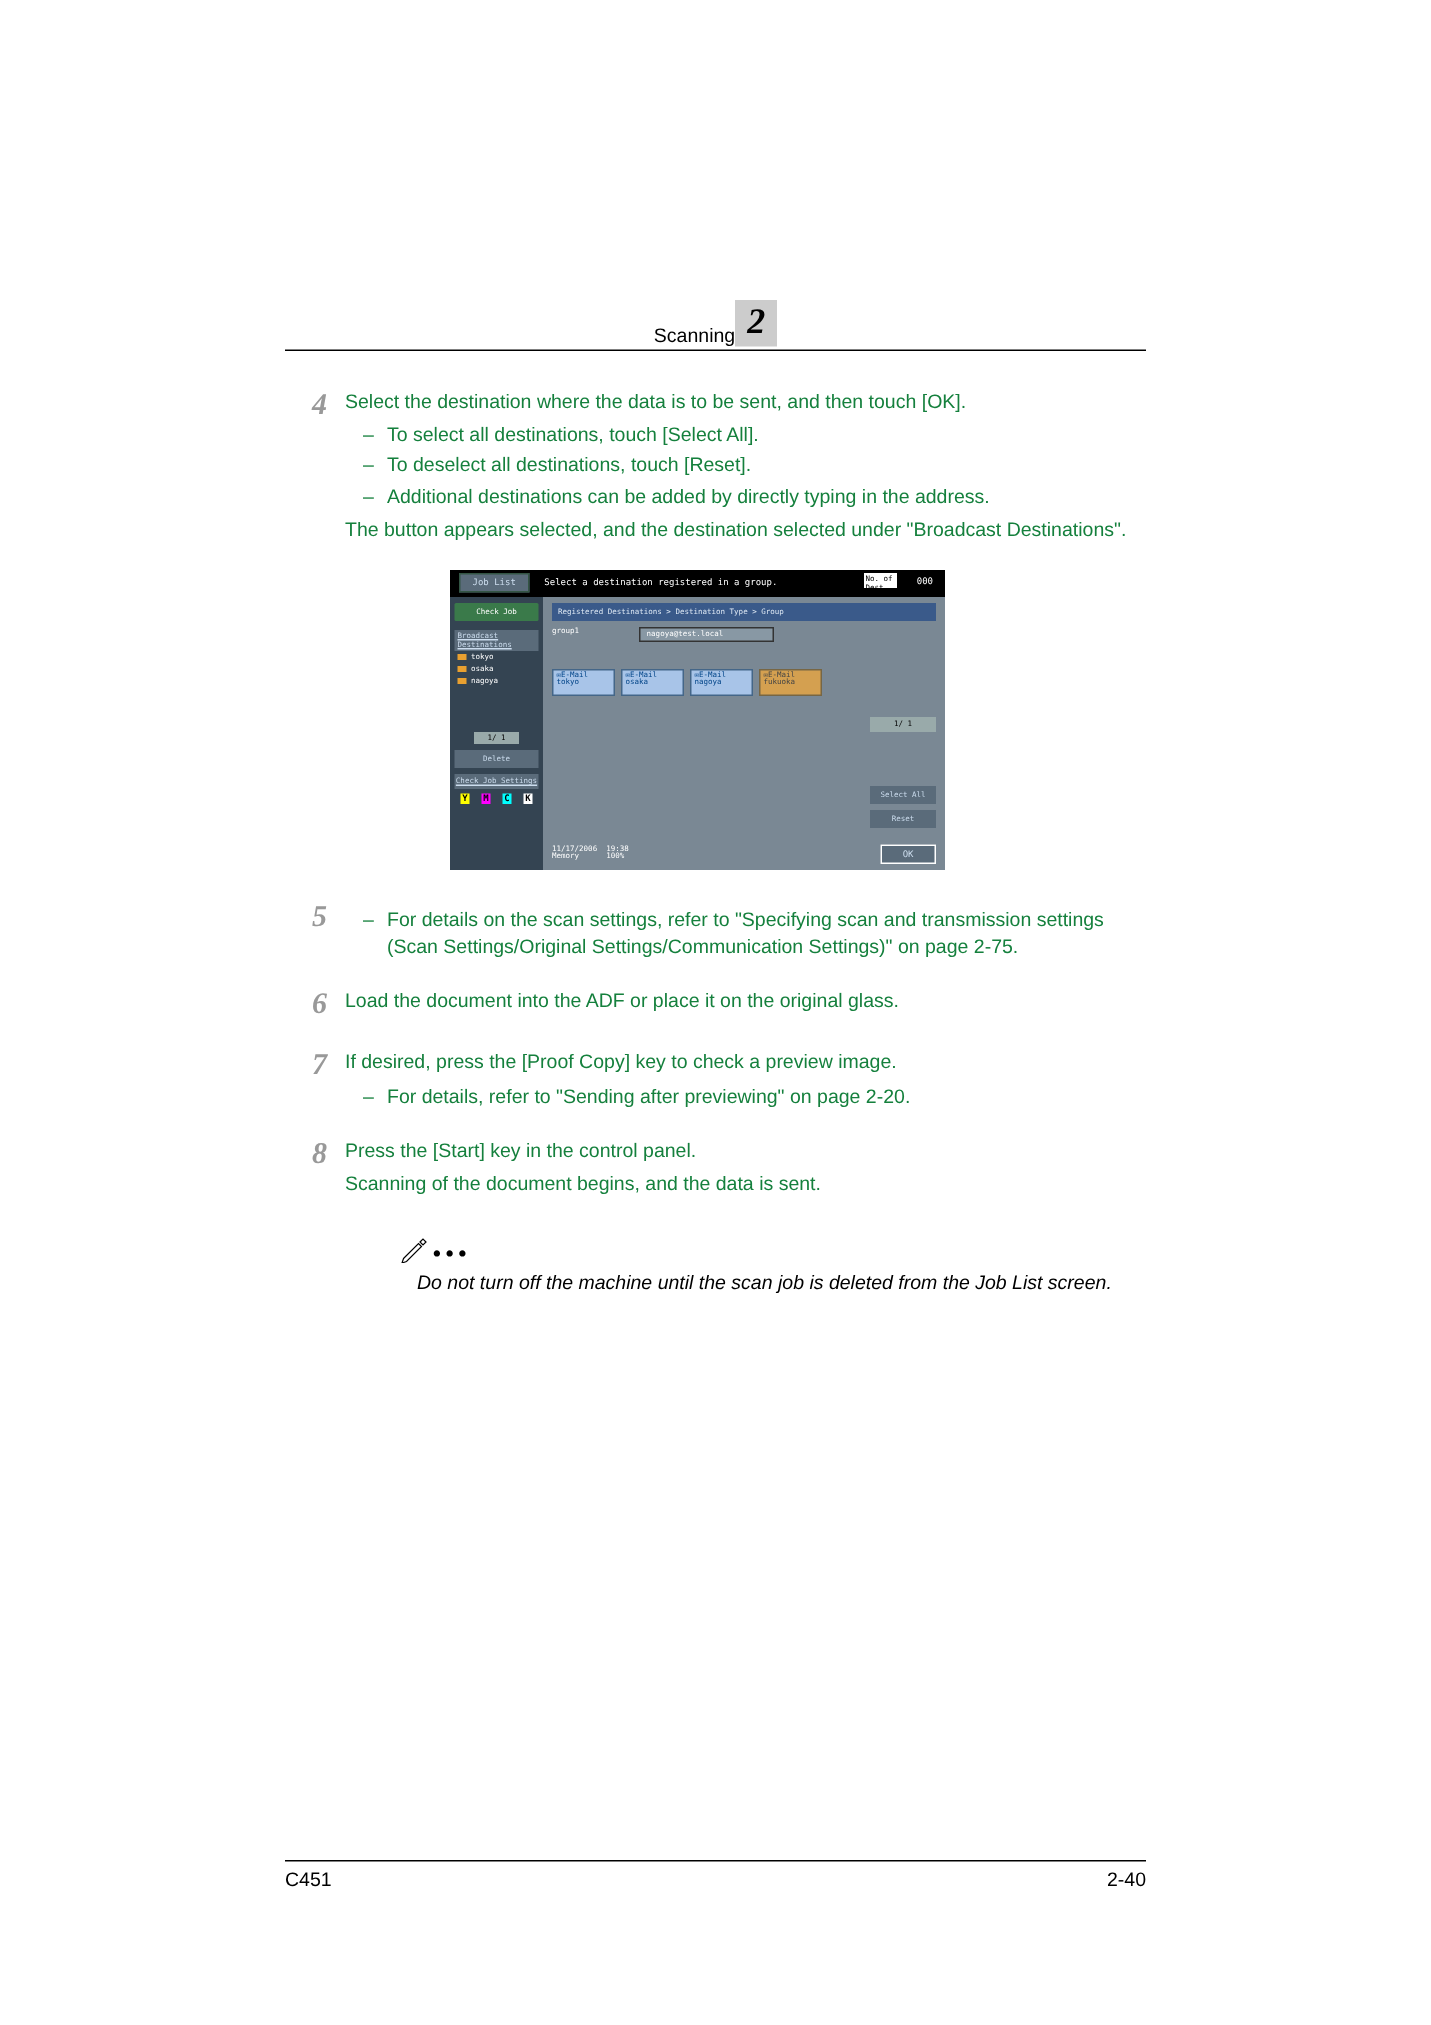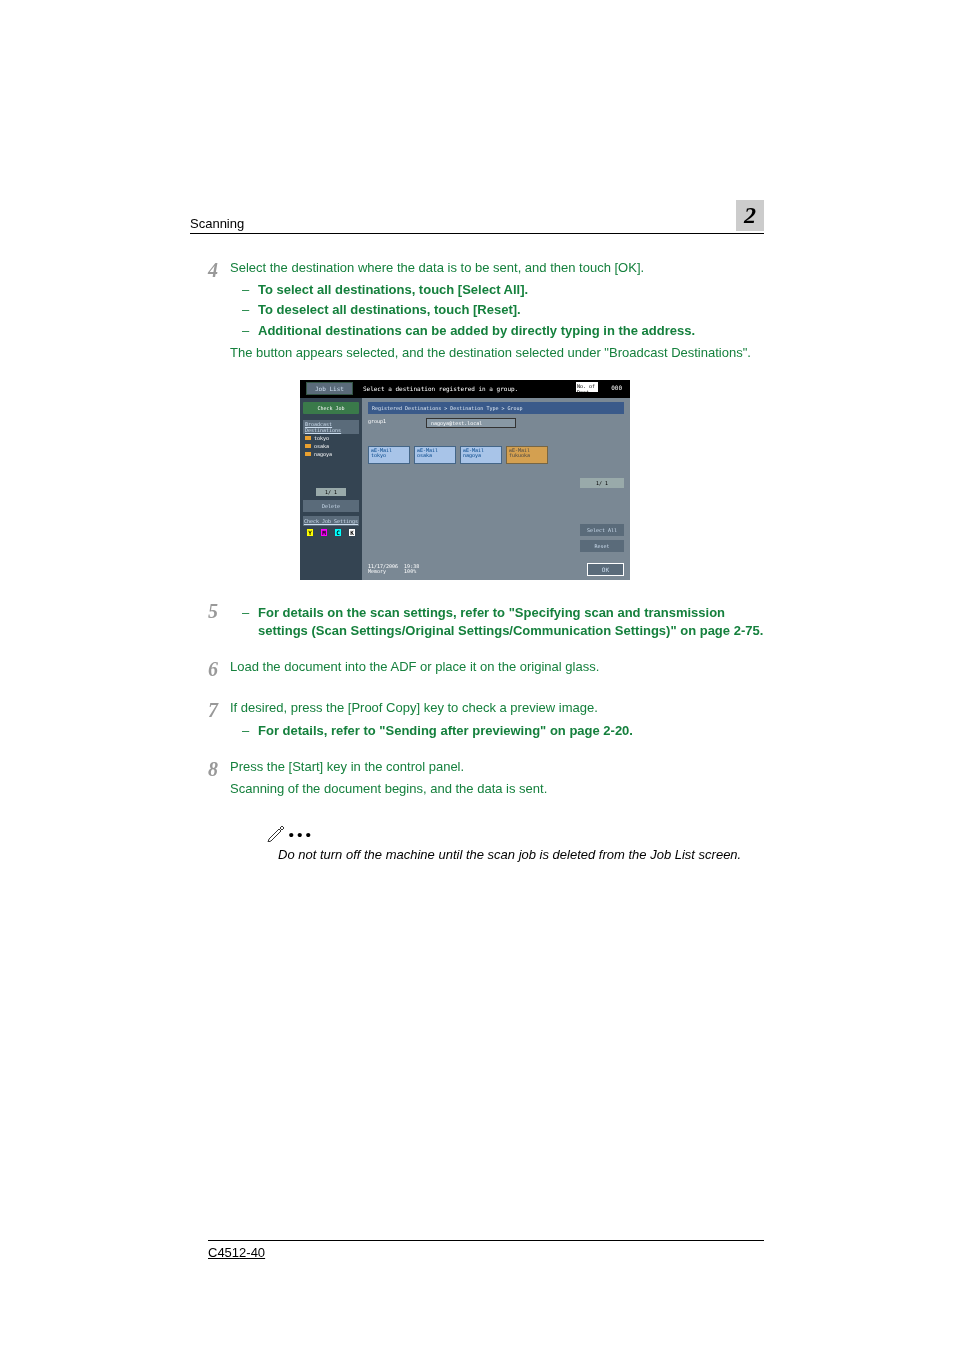--- a/index.html
+++ b/index.html
@@ -10,21 +10,21 @@
     body {
       font-family: Arial, Helvetica, sans-serif;
       background: #fff;
       width: 954px;
       height: 1350px;
       position: relative;
       padding: 200px 190px 100px 190px;
     }
     .header-row {
       display: flex;
-      justify-content: space-between;
+      justify-content: center;
       align-items: flex-end;
       border-bottom: 1px solid #000;
       padding-bottom: 2px;
       margin-bottom: 25px;
     }
     .header-title {
       font-size: 13px;
       color: #000;
     }
     .chapter-box {
@@ -65,21 +65,20 @@
       display: flex;
       margin-top: 2px;
     }
     .sub-dash {
       width: 28px;
       flex-shrink: 0;
       padding-left: 12px;
     }
     .sub-text {
       flex: 1;
-      font-weight: bold;
     }
     .followup {
       margin-top: 4px;
     }
     .screenshot {
       margin: 10px 0 20px 110px;
       width: 330px;
       height: 200px;
       background: #000;
       position: relative;
@@ -112,28 +111,27 @@
     }
     .note-text {
       font-size: 13px;
       font-style: italic;
       line-height: 1.4;
       margin-left: 12px;
     }
     .footer-row {
       position: absolute;
       bottom: 90px;
-      left: 208px;
+      left: 190px;
       right: 190px;
       display: flex;
-      justify-content: flex-start;
+      justify-content: space-between;
       border-top: 1px solid #000;
       padding-top: 4px;
       font-size: 13px;
-      text-decoration: underline;
     }
     
     .scr-top {
       position: absolute;
       top: 0; left: 0; right: 0;
       height: 18px;
       background: #000;
       display: flex;
       align-items: center;
     }

